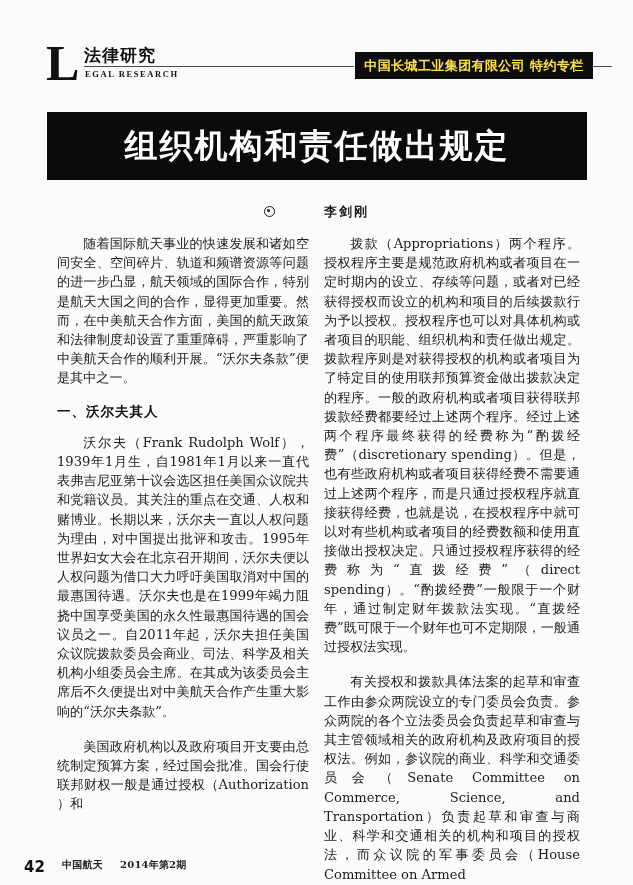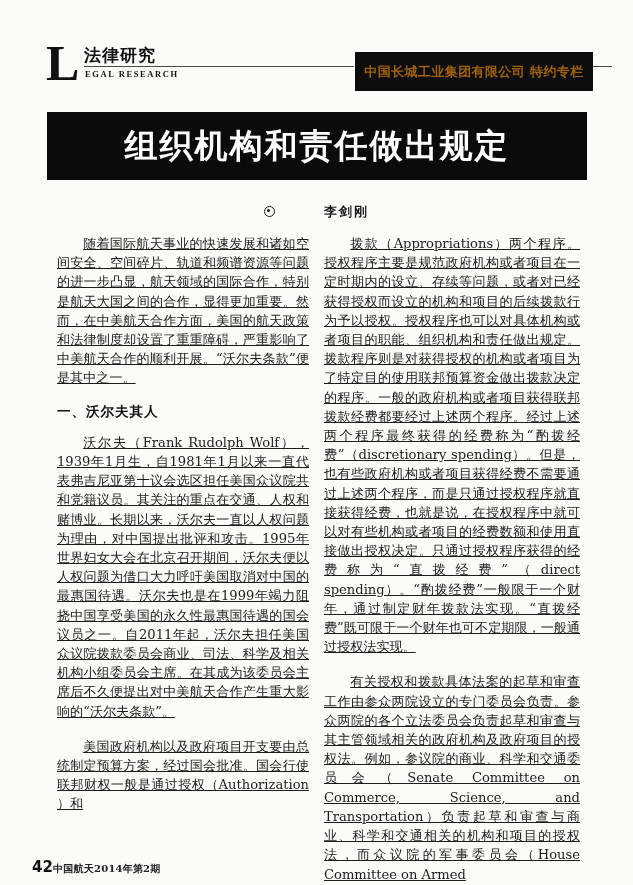--- a/index.html
+++ b/index.html
@@ -70,23 +70,23 @@
     top: 66px;
     width: 112px;
     height: 1px;
     background: #4a4a4a;
   }
   .banner {
     position: absolute;
     left: 355px;
     top: 52px;
     width: 238px;
-    height: 39px;
+    height: 27px;
     background: #0d0d0d;
-    color: #a16207;
+    color: #fde047;
     display: flex;
     align-items: center;
     justify-content: center;
     font-family: "DejaVu Sans", "Liberation Sans", sans-serif;
     font-size: 13px;
     font-weight: 700;
     letter-spacing: 0.4px;
     box-sizing: border-box;
   }
 
@@ -157,42 +157,41 @@
     text-align: justify;
     text-justify: inter-character;
   }
   .col-left  { left: 57px; }
   .col-right { left: 324px; width: 256px; }
 
   .para {
     margin: 0;
     text-indent: 2em;
     text-align: justify;
-    text-decoration: underline;
   }
   .para + .para { margin-top: 16px; }
 
   .section-head {
     margin: 14px 0 12px 0;
     text-align: left;
     font-family: "DejaVu Sans", "Liberation Sans", sans-serif;
     font-size: 13.5px;
     font-weight: 700;
     letter-spacing: 1px;
     color: #111;
   }
 
   
   .footer {
     position: absolute;
-    left: 32px;
+    left: 24px;
     top: 858px;
     display: flex;
-    align-items: flex-end;
-    gap: 0;
+    align-items: flex-start;
+    gap: 17px;
   }
   .footer-page {
     font-family: "DejaVu Sans", "Liberation Sans", sans-serif;
     font-size: 15px;
     font-weight: 700;
     color: #111;
   }
   .footer-journal {
     font-family: "DejaVu Serif", "Liberation Serif", serif;
     font-size: 10px;

